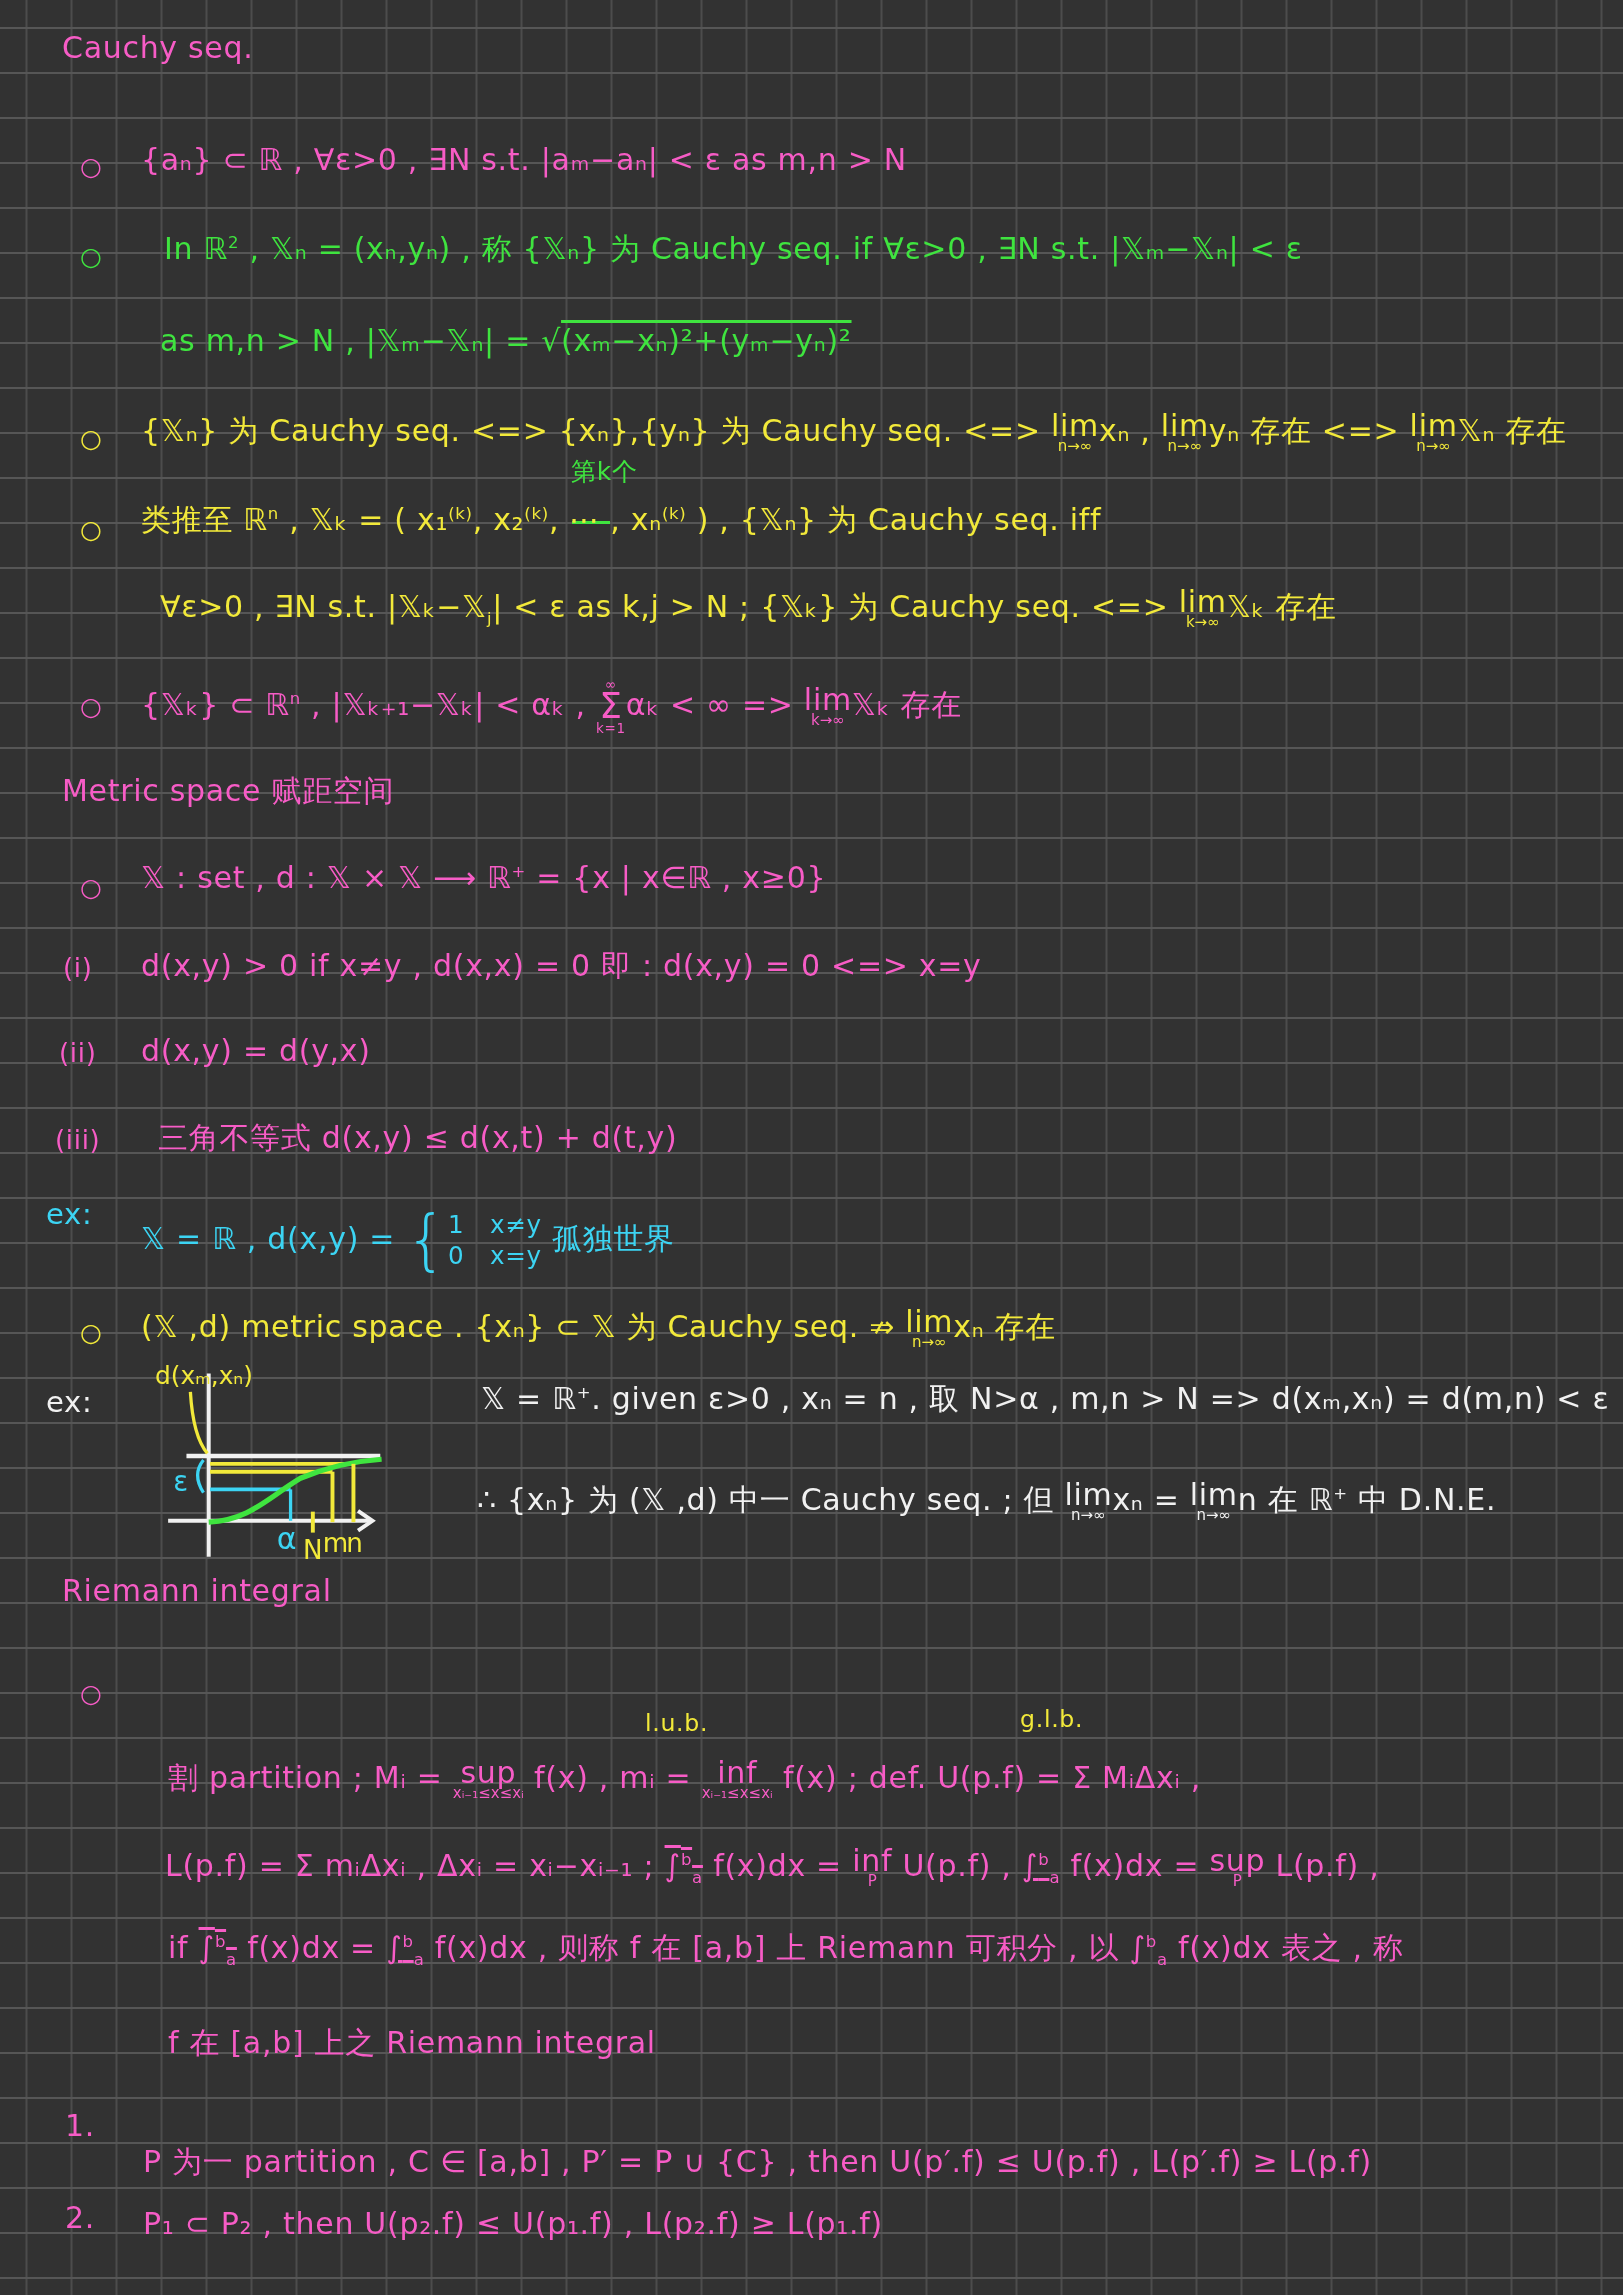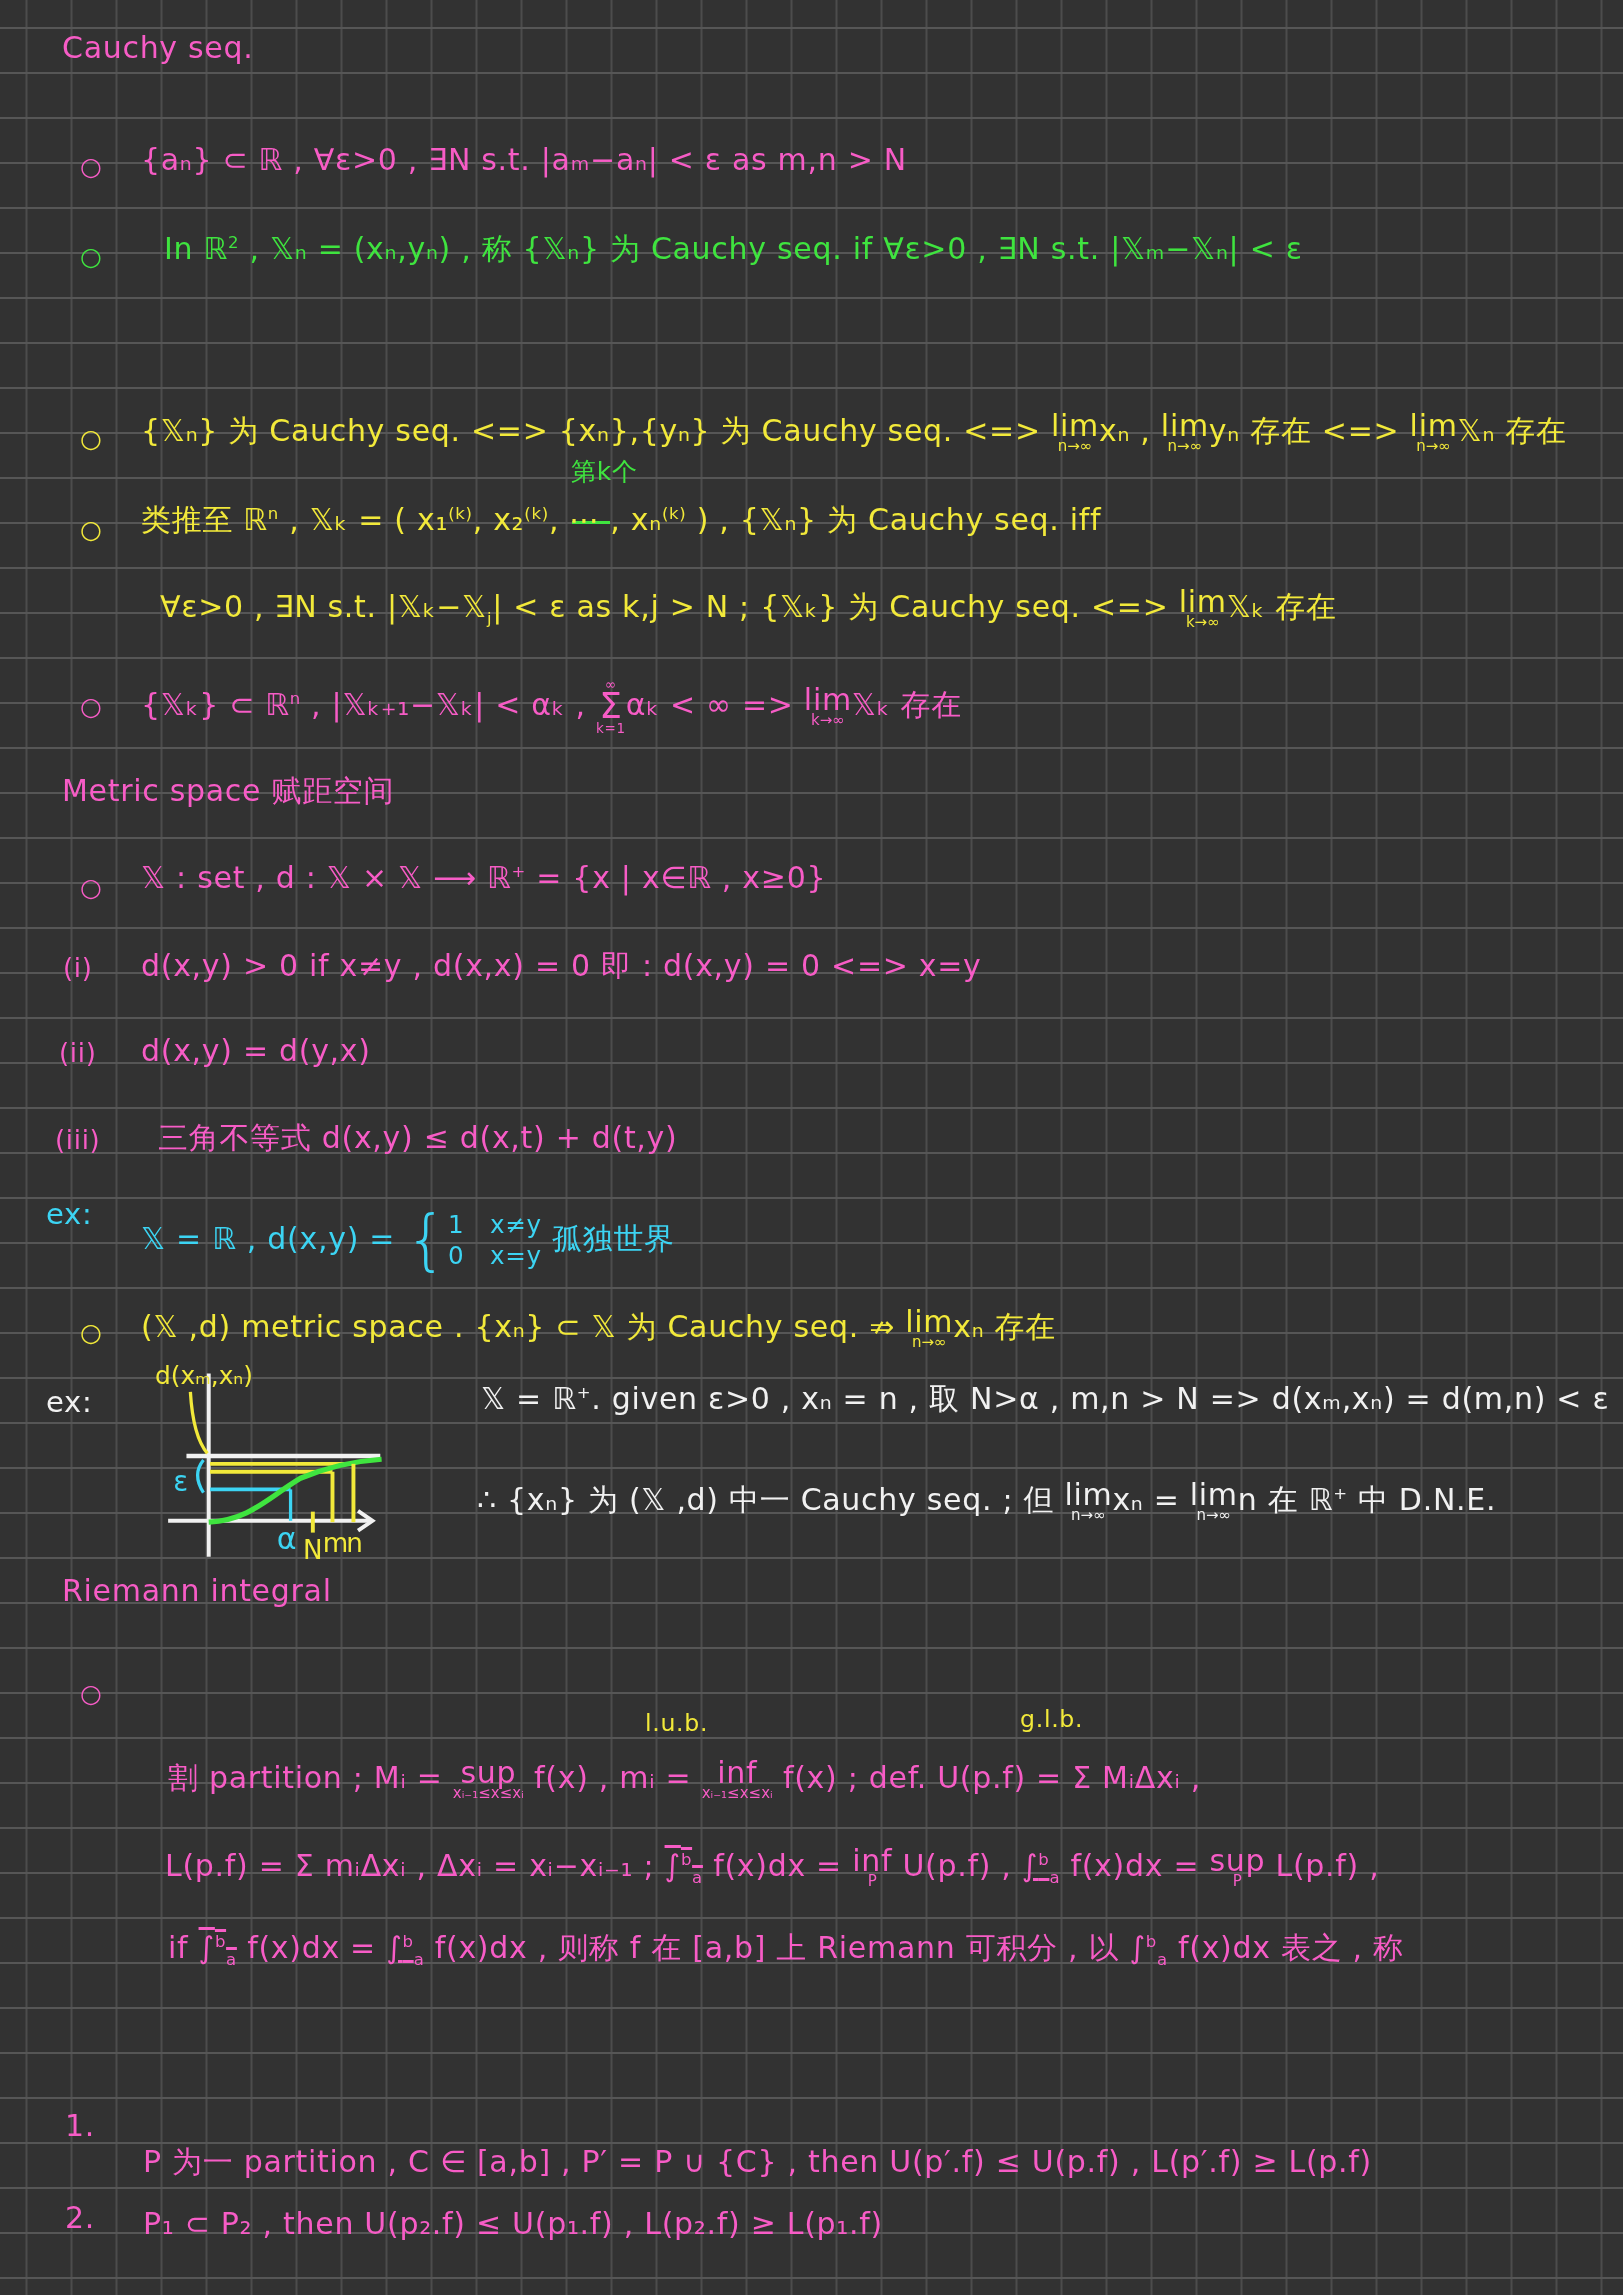--- a/index.html
+++ b/index.html
@@ -67,20 +67,21 @@
     <text x="232" y="300" fill="#f2e93a" font-size="40">N</text>
     <text x="262" y="288" fill="#f2e93a" font-size="40">m</text>
     <text x="298" y="288" fill="#f2e93a" font-size="40">n</text>
   </svg>
 
 <div class="line" style="left: 62px; top: 31px; color: rgb(247, 92, 198);">Cauchy seq.</div>
     <div class="line label" style="left: 80px; top: 153px; color: rgb(247, 92, 198); font-size: 25px;">○</div>
     <div class="line" style="left: 141px; top: 143px; color: rgb(247, 92, 198);">{aₙ} ⊂ ℝ , ∀ε&gt;0 , ∃N  s.t. |aₘ−aₙ| &lt; ε  as  m,n &gt; N</div>
     <div class="line label" style="left: 80px; top: 243px; color: rgb(63, 228, 63); font-size: 25px;">○</div>
     <div class="line" style="left: 164px; top: 232px; color: rgb(63, 228, 63);">In ℝ<sup>2</sup> , 𝕏ₙ = (xₙ,yₙ) , 称 {𝕏ₙ} 为 Cauchy seq.  if  ∀ε&gt;0 , ∃N  s.t. |𝕏ₘ−𝕏ₙ| &lt; ε</div>
+    <div class="line" style="left: 160px; top: 324px; color: rgb(63, 228, 63);">as  m,n &gt; N , |𝕏ₘ−𝕏ₙ| = √<span class="ovl">(xₘ−xₙ)²+(yₘ−yₙ)²</span></div>
     <div class="line label" style="left: 80px; top: 425px; color: rgb(242, 233, 58); font-size: 25px;">○</div>
     <div class="line" style="left: 141px; top: 412px; color: rgb(242, 233, 58);">{𝕏ₙ} 为 Cauchy seq. &lt;=&gt; {xₙ},{yₙ} 为 Cauchy seq. &lt;=&gt; <span class="lim">lim<i>n→∞</i></span>xₙ , <span class="lim">lim<i>n→∞</i></span>yₙ 存在 &lt;=&gt; <span class="lim">lim<i>n→∞</i></span>𝕏ₙ 存在</div>
     <div class="line" style="left: 571px; top: 458px; color: rgb(63, 228, 63); font-size: 25px;">第k个</div>
     <div class="line bar" style="left: 572px; top: 521px; color: rgb(63, 228, 63); width: 38px; height: 3.3px; background: rgb(63, 228, 63);"></div>
     <div class="line label" style="left: 80px; top: 516px; color: rgb(242, 233, 58); font-size: 25px;">○</div>
     <div class="line" style="left: 141px; top: 503px; color: rgb(242, 233, 58);">类推至 ℝ<sup>n</sup> , 𝕏ₖ = ( x₁<sup>(k)</sup>, x₂<sup>(k)</sup>, ⋯ , xₙ<sup>(k)</sup> ) , {𝕏ₙ} 为 Cauchy seq.   iff</div>
     <div class="line" style="left: 160px; top: 588px; color: rgb(242, 233, 58);">∀ε&gt;0 , ∃N  s.t. |𝕏ₖ−𝕏<sub>j</sub>| &lt; ε  as  k,j &gt; N ; {𝕏ₖ} 为 Cauchy seq. &lt;=&gt; <span class="lim">lim<i>k→∞</i></span>𝕏ₖ 存在</div>
     <div class="line label" style="left: 80px; top: 693px; color: rgb(247, 92, 198); font-size: 25px;">○</div>
     <div class="line" style="left: 141px; top: 679px; color: rgb(247, 92, 198);">{𝕏ₖ} ⊂ ℝ<sup>n</sup> , |𝕏ₖ₊₁−𝕏ₖ| &lt; αₖ , <span class="sum">
         <i>∞</i>
@@ -106,18 +107,19 @@
     <div class="line label" style="left: 46px; top: 1386px; color: rgb(241, 241, 241); font-size: 29px;">ex:</div>
     <div class="line" style="left: 481px; top: 1382px; color: rgb(241, 241, 241);">𝕏 = ℝ<sup>+</sup>. given  ε&gt;0 , xₙ = n , 取 N&gt;α , m,n &gt; N =&gt; d(xₘ,xₙ) = d(m,n) &lt; ε</div>
     <div class="line" style="left: 477px; top: 1481px; color: rgb(241, 241, 241);">∴ {xₙ} 为 (𝕏 ,d) 中一 Cauchy  seq. ; 但 <span class="lim">lim<i>n→∞</i></span>xₙ = <span class="lim">lim<i>n→∞</i></span>n 在 ℝ<sup>+</sup> 中 D.N.E.</div>
     <div class="line" style="left: 62px; top: 1574px; color: rgb(247, 92, 198);">Riemann   integral</div>
     <div class="line label" style="left: 80px; top: 1680px; color: rgb(247, 92, 198); font-size: 25px;">○</div>
     <div class="line underline" style="left: 645px; top: 1710px; color: rgb(242, 233, 58); font-size: 23.6px;">l.u.b.</div>
     <div class="line underline" style="left: 1020px; top: 1706px; color: rgb(242, 233, 58); font-size: 23.6px;">g.l.b.</div>
     <div class="line" style="left: 168px; top: 1759px; color: rgb(247, 92, 198);">割 partition ; Mᵢ = <span class="lim">sup<i>xᵢ₋₁≤x≤xᵢ</i></span> f(x) , mᵢ = <span class="lim">inf<i>xᵢ₋₁≤x≤xᵢ</i></span> f(x)  ;  def. U(p.f) = Σ MᵢΔxᵢ ,</div>
     <div class="line" style="left: 165px; top: 1847px; color: rgb(247, 92, 198);">L(p.f) = Σ mᵢΔxᵢ , Δxᵢ = xᵢ−xᵢ₋₁ ; <span class="ovl">∫<sup>b</sup><sub>a</sub></span> f(x)dx = <span class="lim">inf<i>P</i></span> U(p.f) , <span class="unl">∫<sup>b</sup><sub>a</sub></span> f(x)dx = <span class="lim">sup<i>P</i></span> L(p.f) ,</div>
     <div class="line" style="left: 168px; top: 1931px; color: rgb(247, 92, 198);">if   <span class="ovl">∫<sup>b</sup><sub>a</sub></span> f(x)dx = <span class="unl">∫<sup>b</sup><sub>a</sub></span> f(x)dx , 则称 f 在 [a,b] 上 Riemann 可积分 , 以 ∫<sup>b</sup><sub>a</sub> f(x)dx 表之 , 称</div>
+    <div class="line" style="left: 168px; top: 2026px; color: rgb(247, 92, 198);">f 在 [a,b] 上之 Riemann   integral</div>
     <div class="line label" style="left: 65px; top: 2109px; color: rgb(247, 92, 198); font-size: 30px;">1.</div>
     <div class="line" style="left: 143px; top: 2114px; color: rgb(247, 92, 198); margin-top: 31px;">P 为一 partition , C ∈ [a,b] , P′ = P ∪ {C}  , then U(p′.f) ≤ U(p.f) , L(p′.f) ≥ L(p.f)</div>
     <div class="line label" style="left: 65px; top: 2201px; color: rgb(247, 92, 198); font-size: 30px;">2.</div>
     <div class="line" style="left: 143px; top: 2207px; color: rgb(247, 92, 198);">P₁ ⊂ P₂  , then U(p₂.f) ≤ U(p₁.f) , L(p₂.f) ≥ L(p₁.f)</div>
   </div>
 
 
 </body></html>

